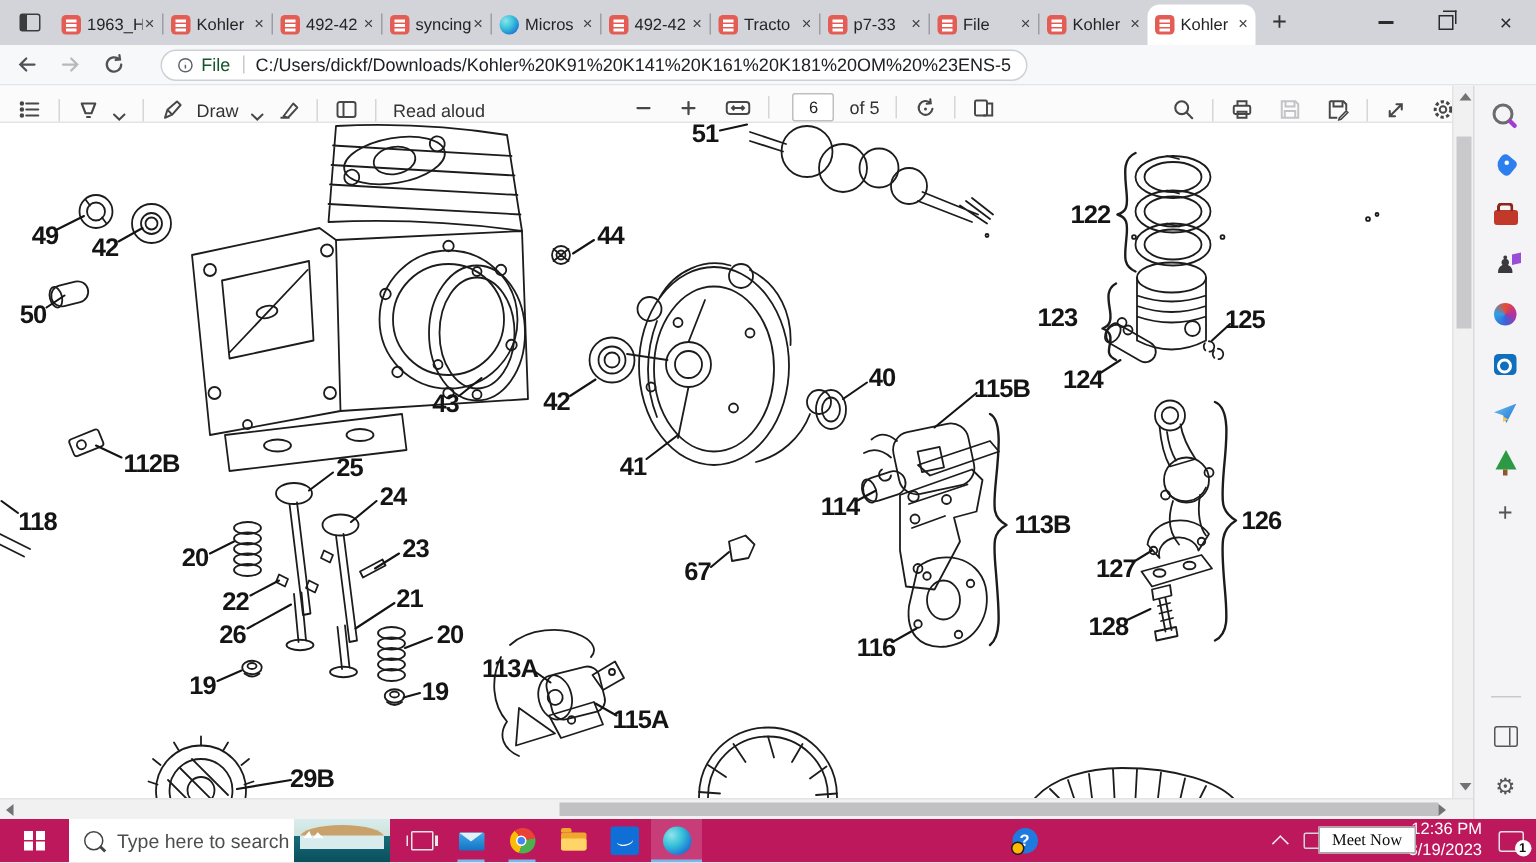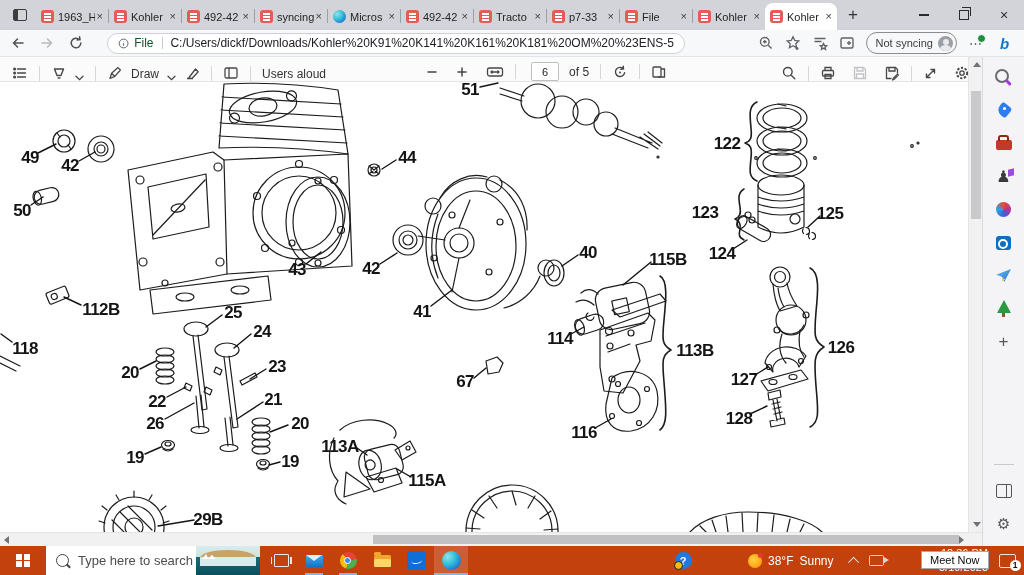--- a/index.html
+++ b/index.html
@@ -102,21 +102,21 @@
   .sb-panel::before{content:"";width:14px;height:12px;border:1.5px solid #555;border-radius:2px;}
   .sb-panel::after{content:"";width:1.5px;height:12px;background:#555;position:absolute;left:12px;top:4px;}
 
   
   svg#diagram{position:absolute;left:0;top:82px;}
   .plbl{font-family:"Liberation Sans",sans-serif;font-weight:bold;font-size:17px;fill:#141414;
         text-anchor:middle;dominant-baseline:central;letter-spacing:-0.6px;}
   .pline{stroke:#141414;stroke-width:1.4;stroke-linecap:round;}
 
   
-  .taskbar{position:absolute;left:0;top:546px;width:1024px;height:29px;background:#c2410c;color:#fff;}
+  .taskbar{position:absolute;left:0;top:546px;width:1024px;height:29px;background:#be185d;color:#fff;}
   .tb-item{position:absolute;top:0;height:29px;display:flex;align-items:center;justify-content:center;}
   .tb-start{left:0;width:46px;}
   .winlogo{width:14px;height:14px;background:
      linear-gradient(#fff,#fff) 0 0/6.3px 6.3px no-repeat,
      linear-gradient(#fff,#fff) 7.7px 0/6.3px 6.3px no-repeat,
      linear-gradient(#fff,#fff) 0 7.7px/6.3px 6.3px no-repeat,
      linear-gradient(#fff,#fff) 7.7px 7.7px/6.3px 6.3px no-repeat;}
   .tb-search{left:46px;width:214px;background:#fff;color:#1b1b1b;justify-content:flex-start;padding-left:10px;box-sizing:border-box;}
   .tb-search .mag{width:11px;height:11px;border:1.6px solid #444;border-radius:50%;position:relative;margin-right:9px;flex:0 0 auto;}
   .tb-search .mag::after{content:"";position:absolute;width:5px;height:1.6px;background:#444;left:9px;top:10px;transform:rotate(45deg);}
@@ -154,22 +154,22 @@
            display:flex;align-items:center;justify-content:center;position:relative;}
   .helpico::after{content:"";position:absolute;left:-1px;bottom:-1px;width:7px;height:7px;border-radius:50%;background:#ffb900;border:1px solid #1d1b26;}
   .tb-weather{left:748px;width:100px;justify-content:flex-start;gap:6px;font-size:12px;}
   .sunico{width:14px;height:14px;border-radius:50%;background:radial-gradient(circle at 40% 40%,#ffd23e,#ff8c00);position:relative;flex:0 0 auto;}
   .sunico::after{content:"";position:absolute;right:-1px;top:-1px;width:5px;height:5px;border-radius:50%;background:#e53935;}
   .tb-chev{left:846px;width:18px;}
   .chevup{width:7px;height:7px;border-top:1.6px solid #e8e8e8;border-left:1.6px solid #e8e8e8;transform:rotate(45deg) translateY(2px);}
   .tb-cam{left:864px;width:24px;}
   .camico{width:13px;height:9px;border:1.5px solid #d4d5d8;border-radius:1.5px;position:relative;}
   .camico::after{content:"";position:absolute;right:-6px;top:0.5px;border-top:3.5px solid transparent;border-bottom:3.5px solid transparent;border-left:5px solid #d4d5d8;}
-  .tooltip{position:absolute;left:921px;top:5px;height:18px;background:#fff;border:1px solid #a7a7a7;color:#0b0b0b;
-           font-size:11px;display:flex;align-items:center;padding:0 8px;z-index:5;box-sizing:border-box;white-space:nowrap;}
+  .tooltip{position:absolute;left:879px;top:5px;height:18px;background:#fff;border:1px solid #a7a7a7;color:#0b0b0b;
+           font-size:11px;display:flex;align-items:center;padding:0 8px;z-index:5;box-sizing:border-box;white-space:nowrap;font-family:Liberation Serif, serif;}
   .tb-clock{left:930px;width:58px;flex-direction:column;justify-content:center;align-items:flex-end;font-size:11px;line-height:1.25;}
   .tb-notif{left:992px;width:30px;}
   .notifico{width:15px;height:12px;border:1.5px solid #e3e3e6;border-radius:2px;position:relative;}
   .badge{position:absolute;right:-6px;bottom:-4px;width:11px;height:11px;border-radius:50%;background:#fff;color:#111;
          font-size:8.5px;font-weight:bold;display:flex;align-items:center;justify-content:center;}
 
   .ic{display:block;}
 </style>
 </head>
 <body>
@@ -275,44 +275,20 @@
         </svg>
       </span>
     <div class="field">
       <svg class="ic" width="13" height="13" viewBox="0 0 16 16" fill="none" stroke="#5f6368" stroke-width="1.4">
           <circle cx="8" cy="8" r="6.3"></circle>
           <path d="M8,7.5 V11.2 M8,4.8 V5.2"></path>
         </svg>
       <span class="filelab">File</span>
       <span class="sep"></span>
       <span class="url">C:/Users/dickf/Downloads/Kohler%20K91%20K141%20K161%20K181%20OM%20%23ENS-593%201-68.pdf</span>
-    </div>
-    <div class="addr-right">
-      <svg class="ic" width="16" height="16" viewBox="0 0 16 16" fill="none" stroke="#5f6368" stroke-width="1.4">
-          <circle cx="6.8" cy="6.8" r="4.3"></circle>
-          <path d="M10.2,10.2 L13.6,13.6 M5,6.8 h3.6 M6.8,5 v3.6"></path>
-        </svg>
-      <svg class="ic" width="16" height="16" viewBox="0 0 16 16" fill="none" stroke="#5f6368" stroke-width="1.3">
-          <path d="M8,1.8 l1.8,3.7 4,.5 -3,2.8 .8,4 -3.6,-2 -3.6,2 .8,-4 -3,-2.8 4,-.5 z"></path>
-          <path d="M12,12 v3 M10.5,13.5 h3" stroke-width="1.5"></path>
-        </svg>
-      <svg class="ic" width="16" height="16" viewBox="0 0 16 16" fill="none" stroke="#5f6368" stroke-width="1.4">
-          <path d="M2.5,3.5 h11 M2.5,6.5 h7"></path>
-          <path d="M11.5,8.5 l1,2 2.1,.25 -1.6,1.45 .45,2.1 -1.95,-1.1 -1.95,1.1 .45,-2.1 -1.6,-1.45 2.1,-.25 z"></path>
-        </svg>
-      <svg class="ic" width="16" height="16" viewBox="0 0 16 16" fill="none" stroke="#5f6368" stroke-width="1.4">
-          <rect x="2" y="3" width="12" height="10" rx="1.5"></rect>
-          <path d="M10,6 v4 M8,8 h4" stroke-width="1.3"></path>
-        </svg>
-      <div class="pill">
-        <span>Not syncing</span>
-        <span class="avatar"></span>
-      </div>
-      <div class="dots">⋯</div>
-      <div class="bing">b</div>
     </div>
   </div>
 
   <div class="pdfbar">
     <span class="tbi">
       <svg class="ic" width="16" height="16" viewBox="0 0 16 16" fill="none" stroke="#474747" stroke-width="1.4" stroke-linecap="round">
           <path d="M5.5,4 h8 M5.5,8 h8 M5.5,12 h8"></path>
           <circle cx="2.6" cy="4" r="0.8" fill="#474747"></circle>
           <circle cx="2.6" cy="8" r="0.8" fill="#474747"></circle>
           <circle cx="2.6" cy="12" r="0.8" fill="#474747"></circle>
@@ -348,21 +324,21 @@
         </svg>
       </span>
     <span class="vdiv"></span>
     <span class="tbi">
       <svg class="ic" width="16" height="16" viewBox="0 0 16 16" fill="none" stroke="#474747" stroke-width="1.3">
           <rect x="2" y="3" width="12" height="10" rx="1.5"></rect>
           <path d="M6,3 v10"></path>
         </svg>
       </span>
     <span class="vdiv"></span>
-    <span class="tbl">Users aloud</span>
+    <span class="tbl">Read aloud</span>
 
     <span class="mid">
       <span class="tbi">
         <svg class="ic" width="12" height="12" viewBox="0 0 12 12" stroke="#474747" stroke-width="1.5" stroke-linecap="round">
             <path d="M2,6 h8"></path>
           </svg>
         </span>
       <span class="tbi" style="margin-left:10px">
         <svg class="ic" width="12" height="12" viewBox="0 0 12 12" stroke="#474747" stroke-width="1.5" stroke-linecap="round">
             <path d="M2,6 h8 M6,2 v8"></path>
@@ -772,25 +748,20 @@
         <span class="mdlpico"></span>
       </div>
     <div class="tb-item tb-edge">
         <span class="edgebig"></span>
         <span class="runline full"></span>
       </div>
 
     <div class="tb-item tb-help">
         <span class="helpico">?</span>
       </div>
-    <div class="tb-item tb-weather">
-      <span class="sunico"></span>
-      <span>38°F</span>
-      <span>Sunny</span>
-    </div>
     <div class="tb-item tb-chev">
         <span class="chevup"></span>
       </div>
     <div class="tb-item tb-cam">
         <span class="camico"></span>
       </div>
     <div class="tooltip">Meet Now</div>
     <div class="tb-item tb-clock">
       <span>12:36 PM</span>
       <span>3/19/2023</span>

